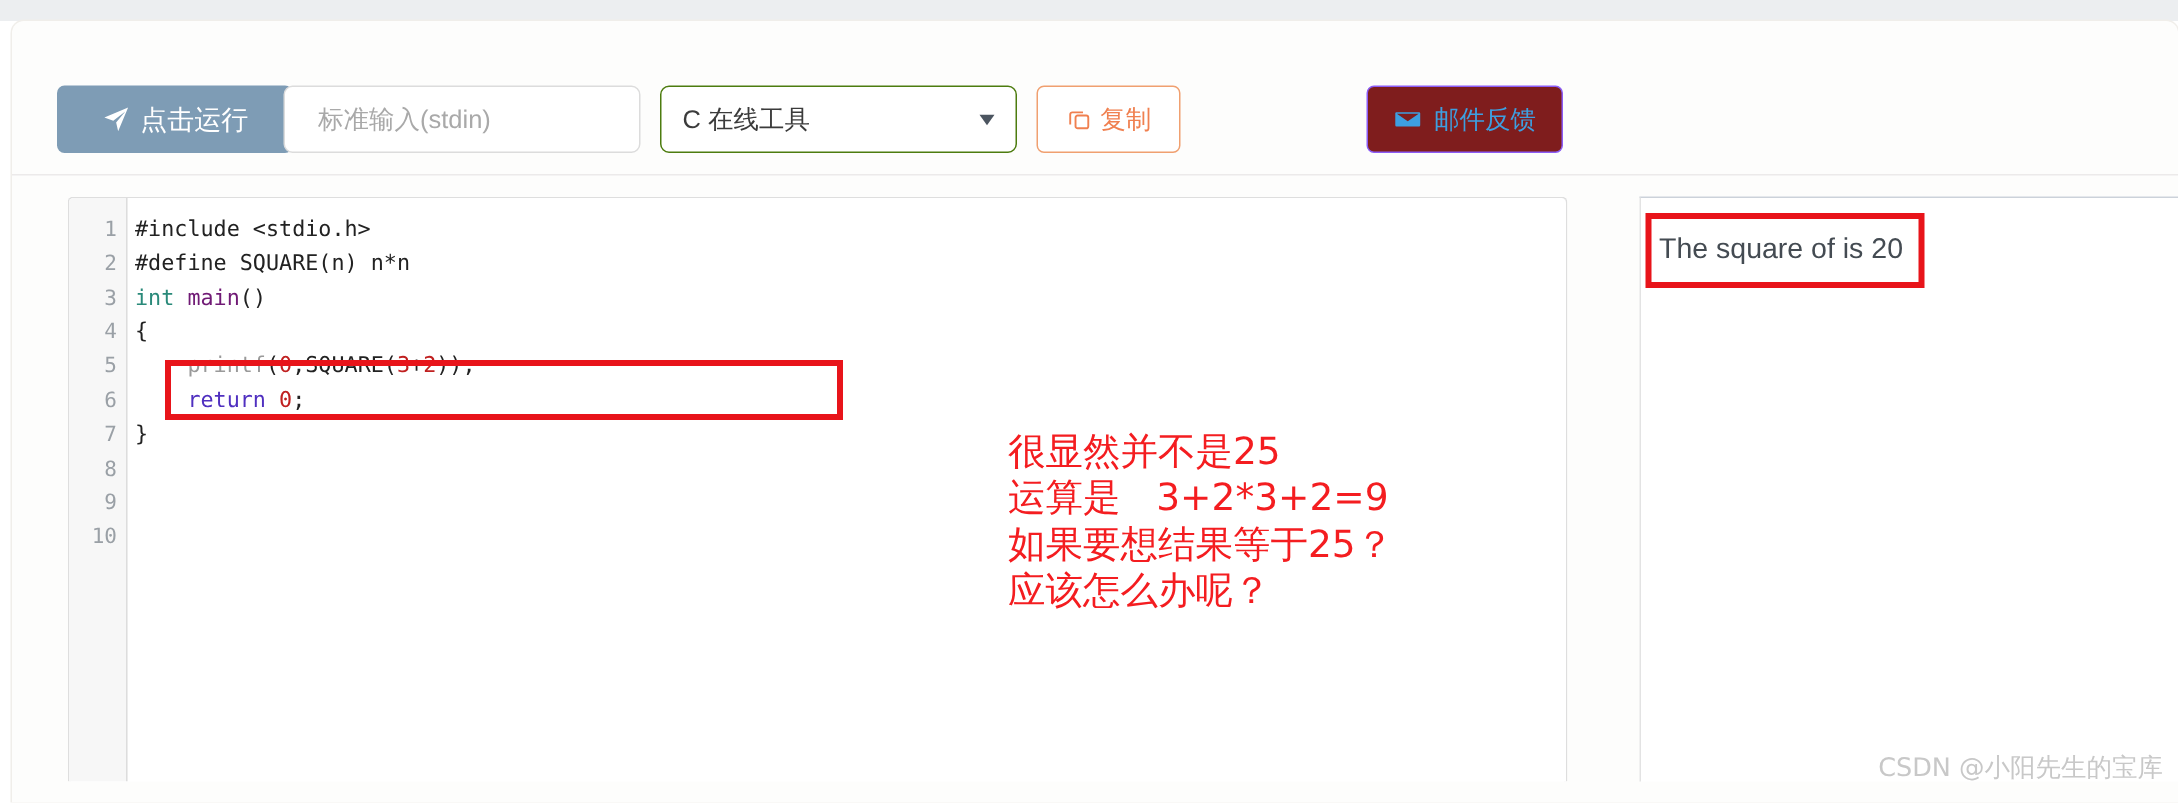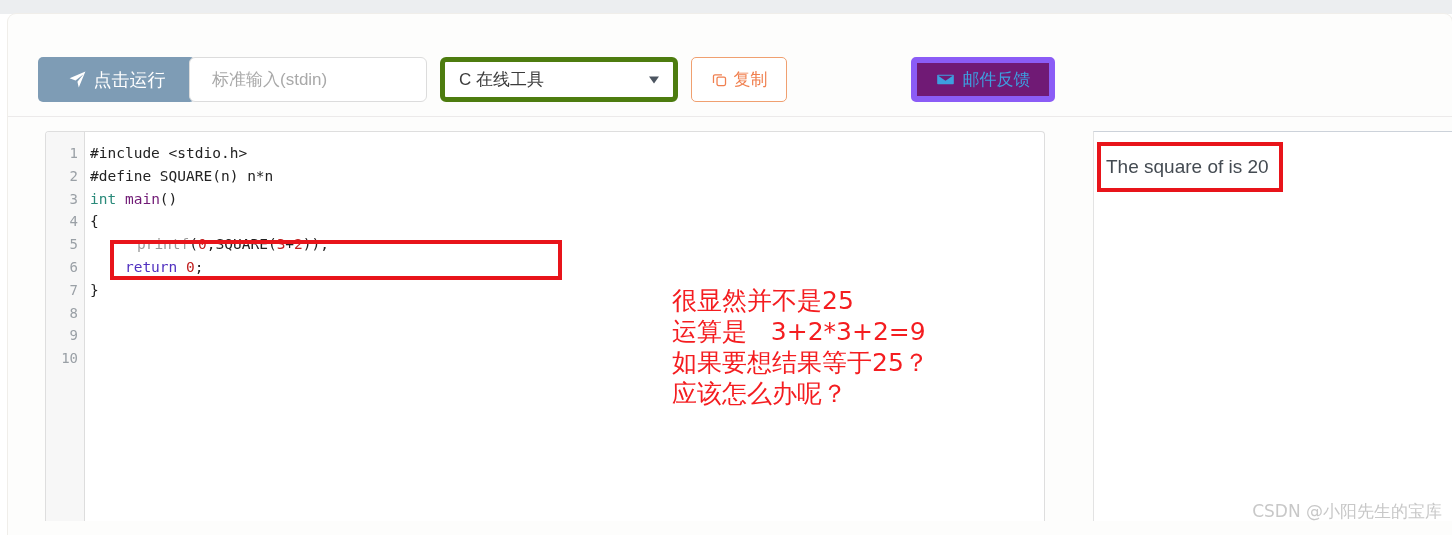--- a/index.html
+++ b/index.html
@@ -81,21 +81,21 @@
     outline: none;
     font-family: "Liberation Sans", sans-serif;
     justify-content: flex-start;
   }
   #stdin-input::placeholder { color: #a9a9a9; }
 
   #lang-select {
     left: 432px;
     width: 238px;
     background: #ffffff;
-    border: 5px solid #4d7c0f;
+    border: 1px solid #4d7c0f;
     border-radius: 6px;
     justify-content: flex-start;
     padding: 16px 14px;
     color: #3b3b3b;
     cursor: pointer;
     position: absolute;
   }
   #lang-select .caret {
     position: absolute;
     right: 14px;
@@ -122,23 +122,23 @@
     width: 96px;
     background: #ffffff;
     border: 1px solid #b9b9b9;
     color: #8a8a8a;
     gap: 6px;
     cursor: pointer;
   }
 
   #feedback-button {
     left: 903px;
-    width: 144px;
-    background: #701a75;
-    border: 6px solid #8b5cf6;
+    width: 131px;
+    background: #7f1d1d;
+    border: 1px solid #8b5cf6;
     color: #3d9fe0;
     gap: 8px;
     cursor: pointer;
   }
 
   .icon-svg { display: block; }
 
   
   #editor-panel {
     position: absolute;
@@ -181,21 +181,21 @@
   }
   .code-line {
     height: 22.8px;
     line-height: 22.8px;
     color: #222222;
   }
   .kw-type   { color: #2a8a7a; }
   .kw-fn     { color: #701a75; }
   .kw-ctrl   { color: #5030c0; }
   .num       { color: #c02020; }
-  .fnname    { color: #9a9a9a; margin-left: 12px; }
+  .fnname    { color: #9a9a9a; }
 
   
   #code-highlight-box {
     position: absolute;
     left: 110px;
     top: 240px;
     width: 452px;
     height: 40px;
     border: 4px solid #e8141a;
     box-sizing: border-box;

